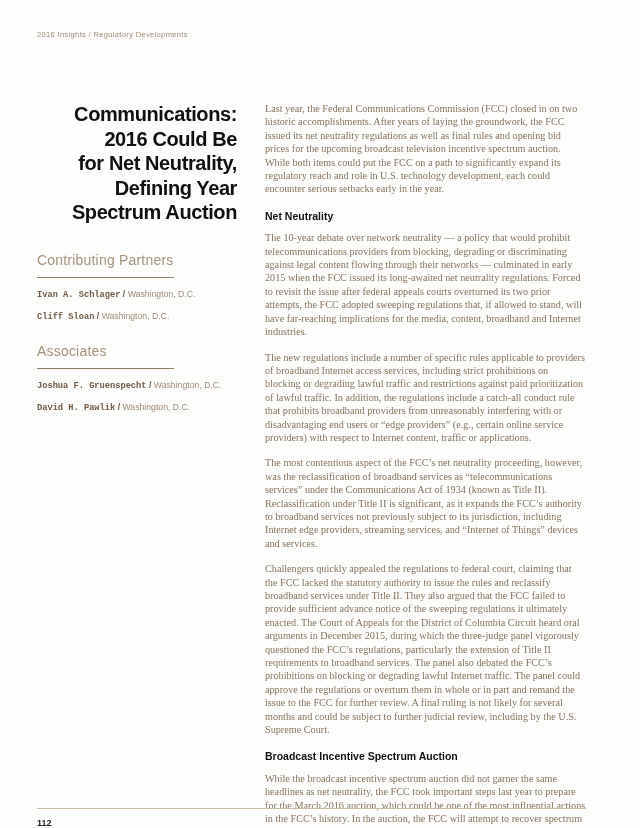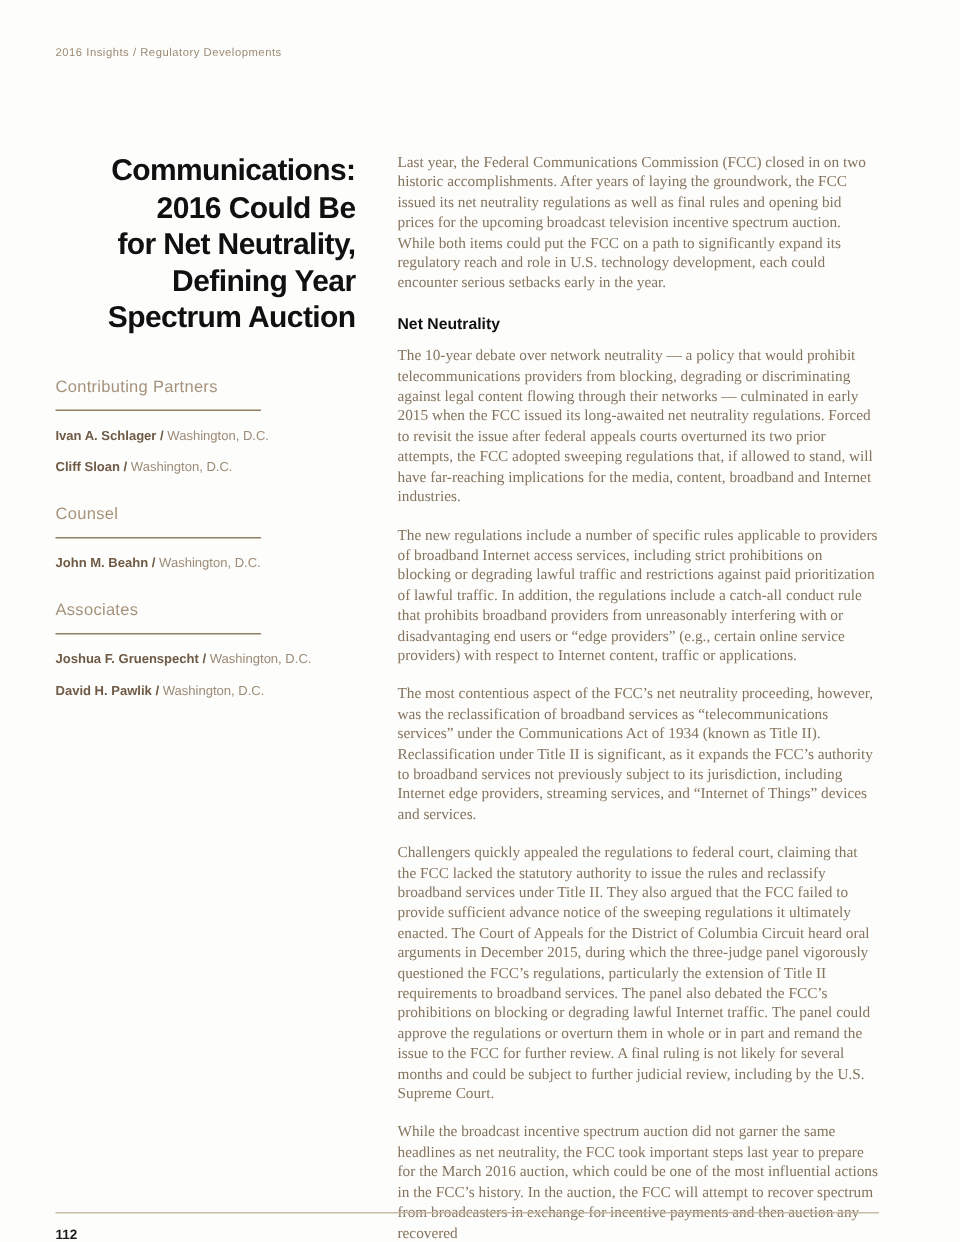--- a/index.html
+++ b/index.html
@@ -17,24 +17,24 @@
   .content{display:flex;margin-top:63px;flex:1;min-height:0;}
   .left-col{width:200px;flex-shrink:0;}
   .right-col{flex:1;margin-left:28px;}
 
   .article-title{
     margin:0 0 27px 0;
     font-size:20px;line-height:24.5px;font-weight:700;
     letter-spacing:-.4px;color:#101010;text-align:right;
   }
   .contrib-group{margin-bottom:21px;}
-  .contrib-role{font-size:11px;color:#a5937c;letter-spacing:.2px;}
+  .contrib-role{font-size:14px;color:#a5937c;letter-spacing:.2px;}
   .contrib-rule{border:none;border-top:1px solid #8f7d64;width:137px;margin:9px 0 2px 0;}
   .person{font-size:8.7px;margin-top:11px;color:#9c8b76;}
-  .p-name{font-weight:700;color:#6e5a45;}
+  .p-name{font-weight:700;color:#6e5a45;font-family:Liberation Mono, monospace;}
   .p-sep{color:#6e5a45;font-weight:700;}
 
   .right-col{
     font-family:"Liberation Serif",serif;
     font-size:10.2px;line-height:13.4px;color:#84735d;
     text-align:left;
   }
   .body-para{margin:0 0 12px 0;}
   .section-heading{
     font-family:"Liberation Sans",sans-serif;
@@ -69,47 +69,41 @@
   <div class="contrib-group">
     <div class="contrib-role">Contributing Partners</div>
     <hr class="contrib-rule">
     <div>
   <div class="person"><span class="p-name">Ivan A. Schlager</span> <span class="p-sep">/</span> <span class="p-loc">Washington, D.C.</span></div>
 
   <div class="person"><span class="p-name">Cliff Sloan</span> <span class="p-sep">/</span> <span class="p-loc">Washington, D.C.</span></div>
 </div>
   </div>
 
-  <div class="contrib-group">
-    <div class="contrib-role">Counsel</div>
-    <hr class="contrib-rule">
-    <div>
-  <div class="person"><span class="p-name">John M. Beahn</span> <span class="p-sep">/</span> <span class="p-loc">Washington, D.C.</span></div>
-</div>
-  </div>
 
   <div class="contrib-group">
     <div class="contrib-role">Associates</div>
     <hr class="contrib-rule">
     <div>
   <div class="person"><span class="p-name">Joshua F. Gruenspecht</span> <span class="p-sep">/</span> <span class="p-loc">Washington, D.C.</span></div>
 
   <div class="person"><span class="p-name">David H. Pawlik</span> <span class="p-sep">/</span> <span class="p-loc">Washington, D.C.</span></div>
 </div>
   </div>
 </div>
     </div>
 
     <div class="right-col">
         <p class="body-para">Last year, the Federal Communications Commission (FCC) closed in on two historic accomplishments. After years of laying the groundwork, the FCC issued its net neutrality regulations as well as final rules and opening bid prices for the upcoming broadcast television incentive spectrum auction. While both items could put the FCC on a path to significantly expand its regulatory reach and role in U.S. technology development, each could encounter serious setbacks early in the year.</p>
         <h3 class="section-heading">Net Neutrality</h3>
         <p class="body-para">The 10-year debate over network neutrality — a policy that would prohibit telecommunications providers from blocking, degrading or discriminating against legal content flowing through their networks — culminated in early 2015 when the FCC issued its long-awaited net neutrality regulations. Forced to revisit the issue after federal appeals courts overturned its two prior attempts, the FCC adopted sweeping regulations that, if allowed to stand, will have far-reaching implications for the media, content, broadband and Internet industries.</p>
         <p class="body-para">The new regulations include a number of specific rules applicable to providers of broadband Internet access services, including strict prohibitions on blocking or degrading lawful traffic and restrictions against paid prioritization of lawful traffic. In addition, the regulations include a catch-all conduct rule that prohibits broadband providers from unreasonably interfering with or disadvantaging end users or “edge providers” (e.g., certain online service providers) with respect to Internet content, traffic or applications.</p>
         <p class="body-para">The most contentious aspect of the FCC’s net neutrality proceeding, however, was the reclassification of broadband services as “telecommunications services” under the Communications Act of 1934 (known as Title II). Reclassification under Title II is significant, as it expands the FCC’s authority to broadband services not previously subject to its jurisdiction, including Internet edge providers, streaming services, and “Internet of Things” devices and services.</p>
         <p class="body-para">Challengers quickly appealed the regulations to federal court, claiming that the FCC lacked the statutory authority to issue the rules and reclassify broadband services under Title II. They also argued that the FCC failed to provide sufficient advance notice of the sweeping regulations it ultimately enacted. The Court of Appeals for the District of Columbia Circuit heard oral arguments in December 2015, during which the three-judge panel vigorously questioned the FCC’s regulations, particularly the extension of Title II requirements to broadband services. The panel also debated the FCC’s prohibitions on blocking or degrading lawful Internet traffic. The panel could approve the regulations or overturn them in whole or in part and remand the issue to the FCC for further review. A final ruling is not likely for several months and could be subject to further judicial review, including by the U.S. Supreme Court.</p>
+        <h3 class="section-heading">Broadcast Incentive Spectrum Auction</h3>
         <p class="body-para">While the broadcast incentive spectrum auction did not garner the same headlines as net neutrality, the FCC took important steps last year to prepare for the March 2016 auction, which could be one of the most influential actions in the FCC’s history. In the auction, the FCC will attempt to recover spectrum from broadcasters in exchange for incentive payments and then auction any recovered</p>
       </div>
 
   </div>
 
   <div class="footer">
     <hr class="footer-rule">
     <div class="page-num">112</div>
   </div>
 

